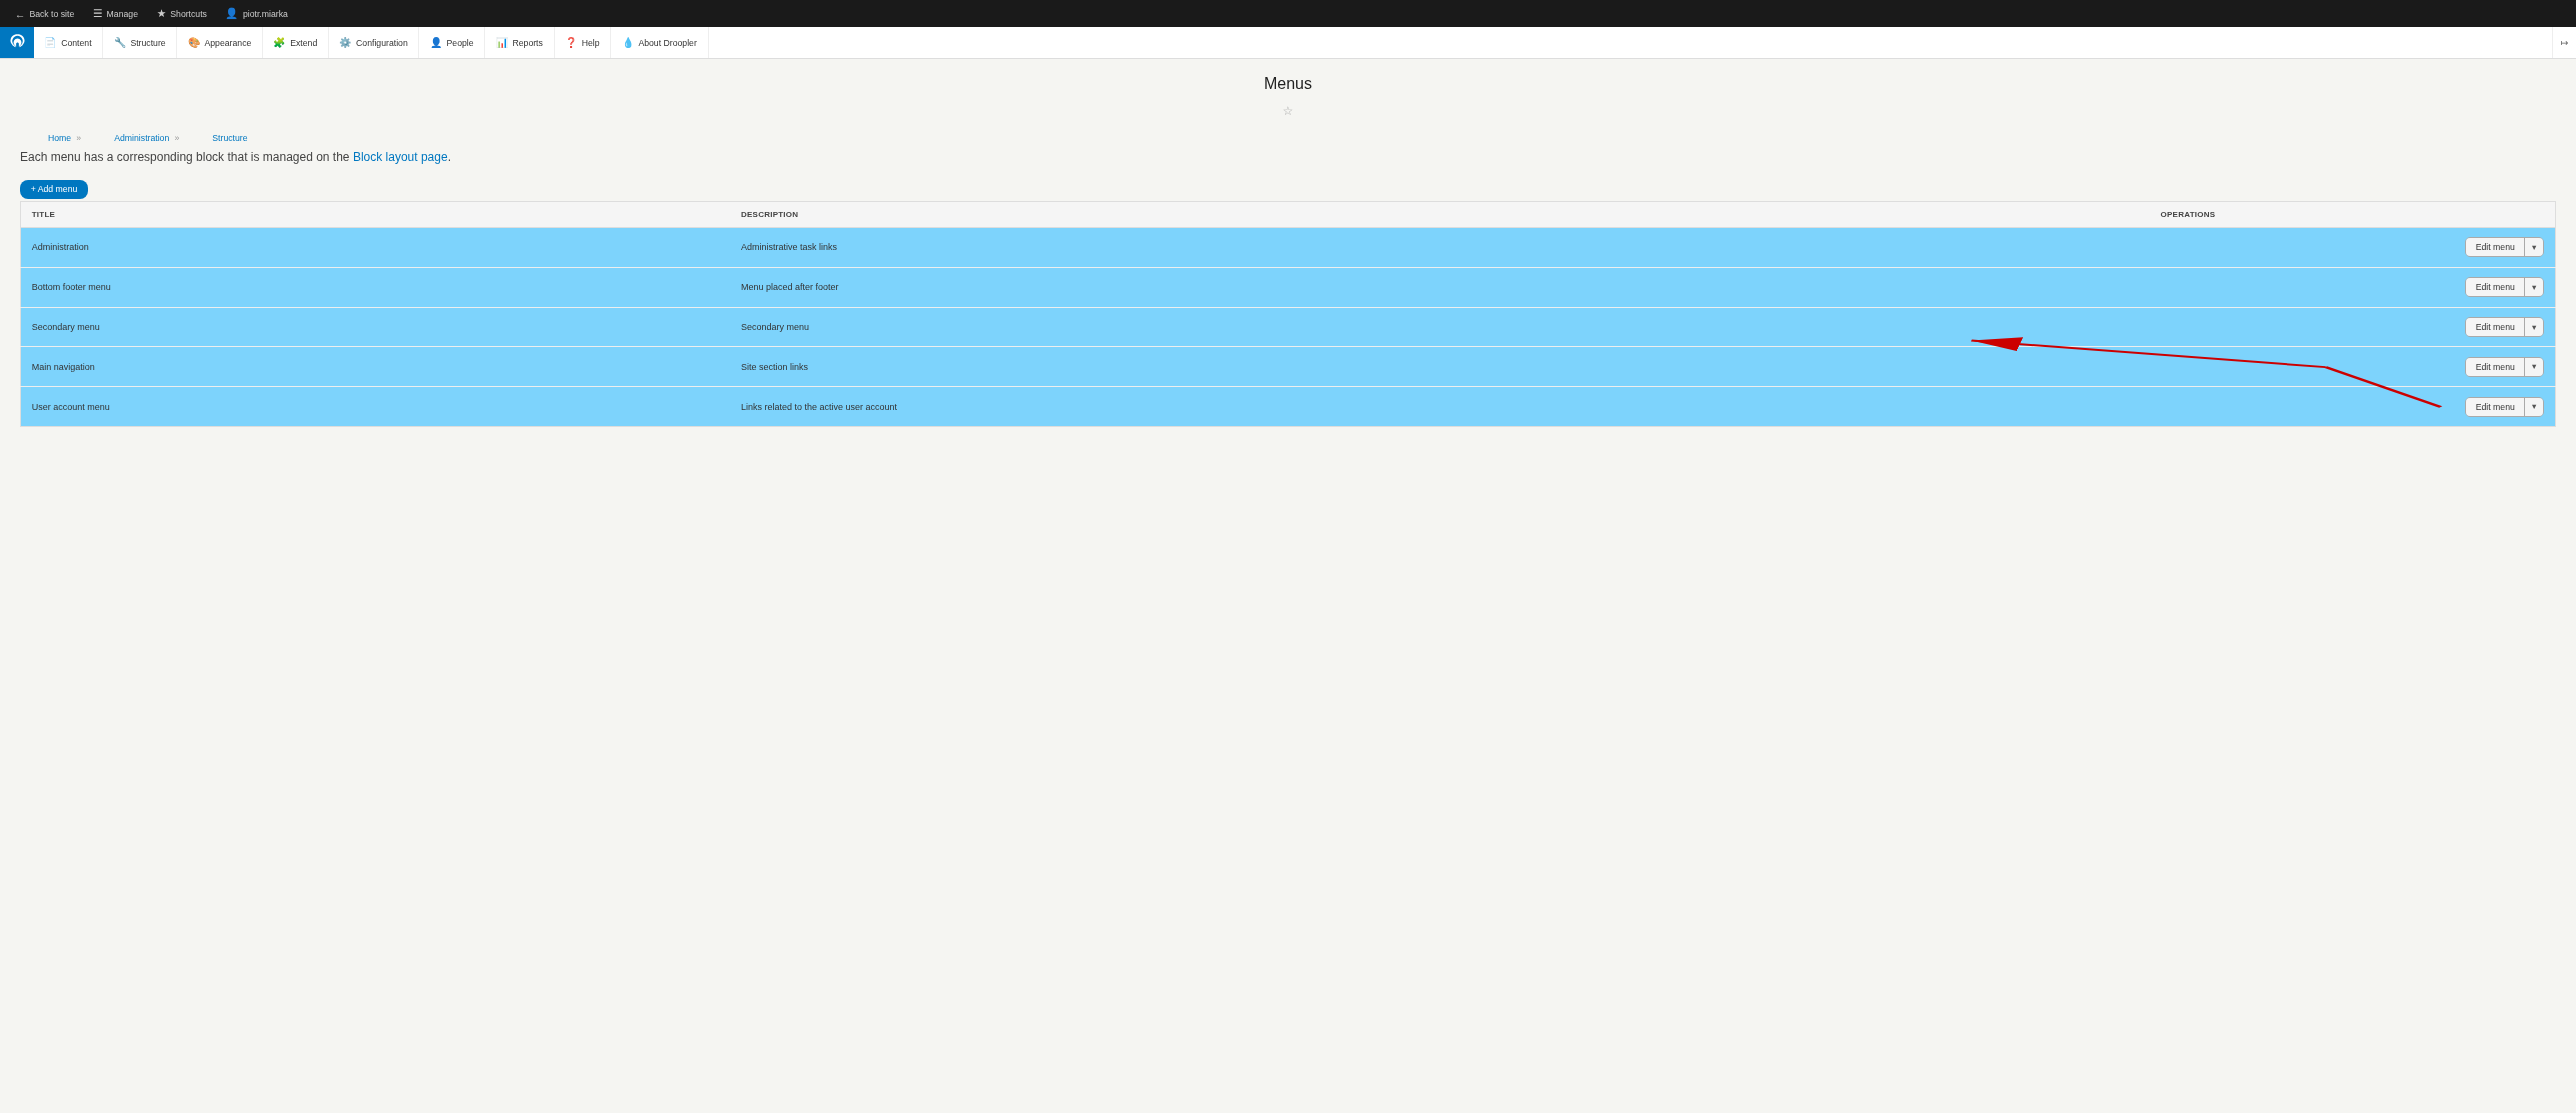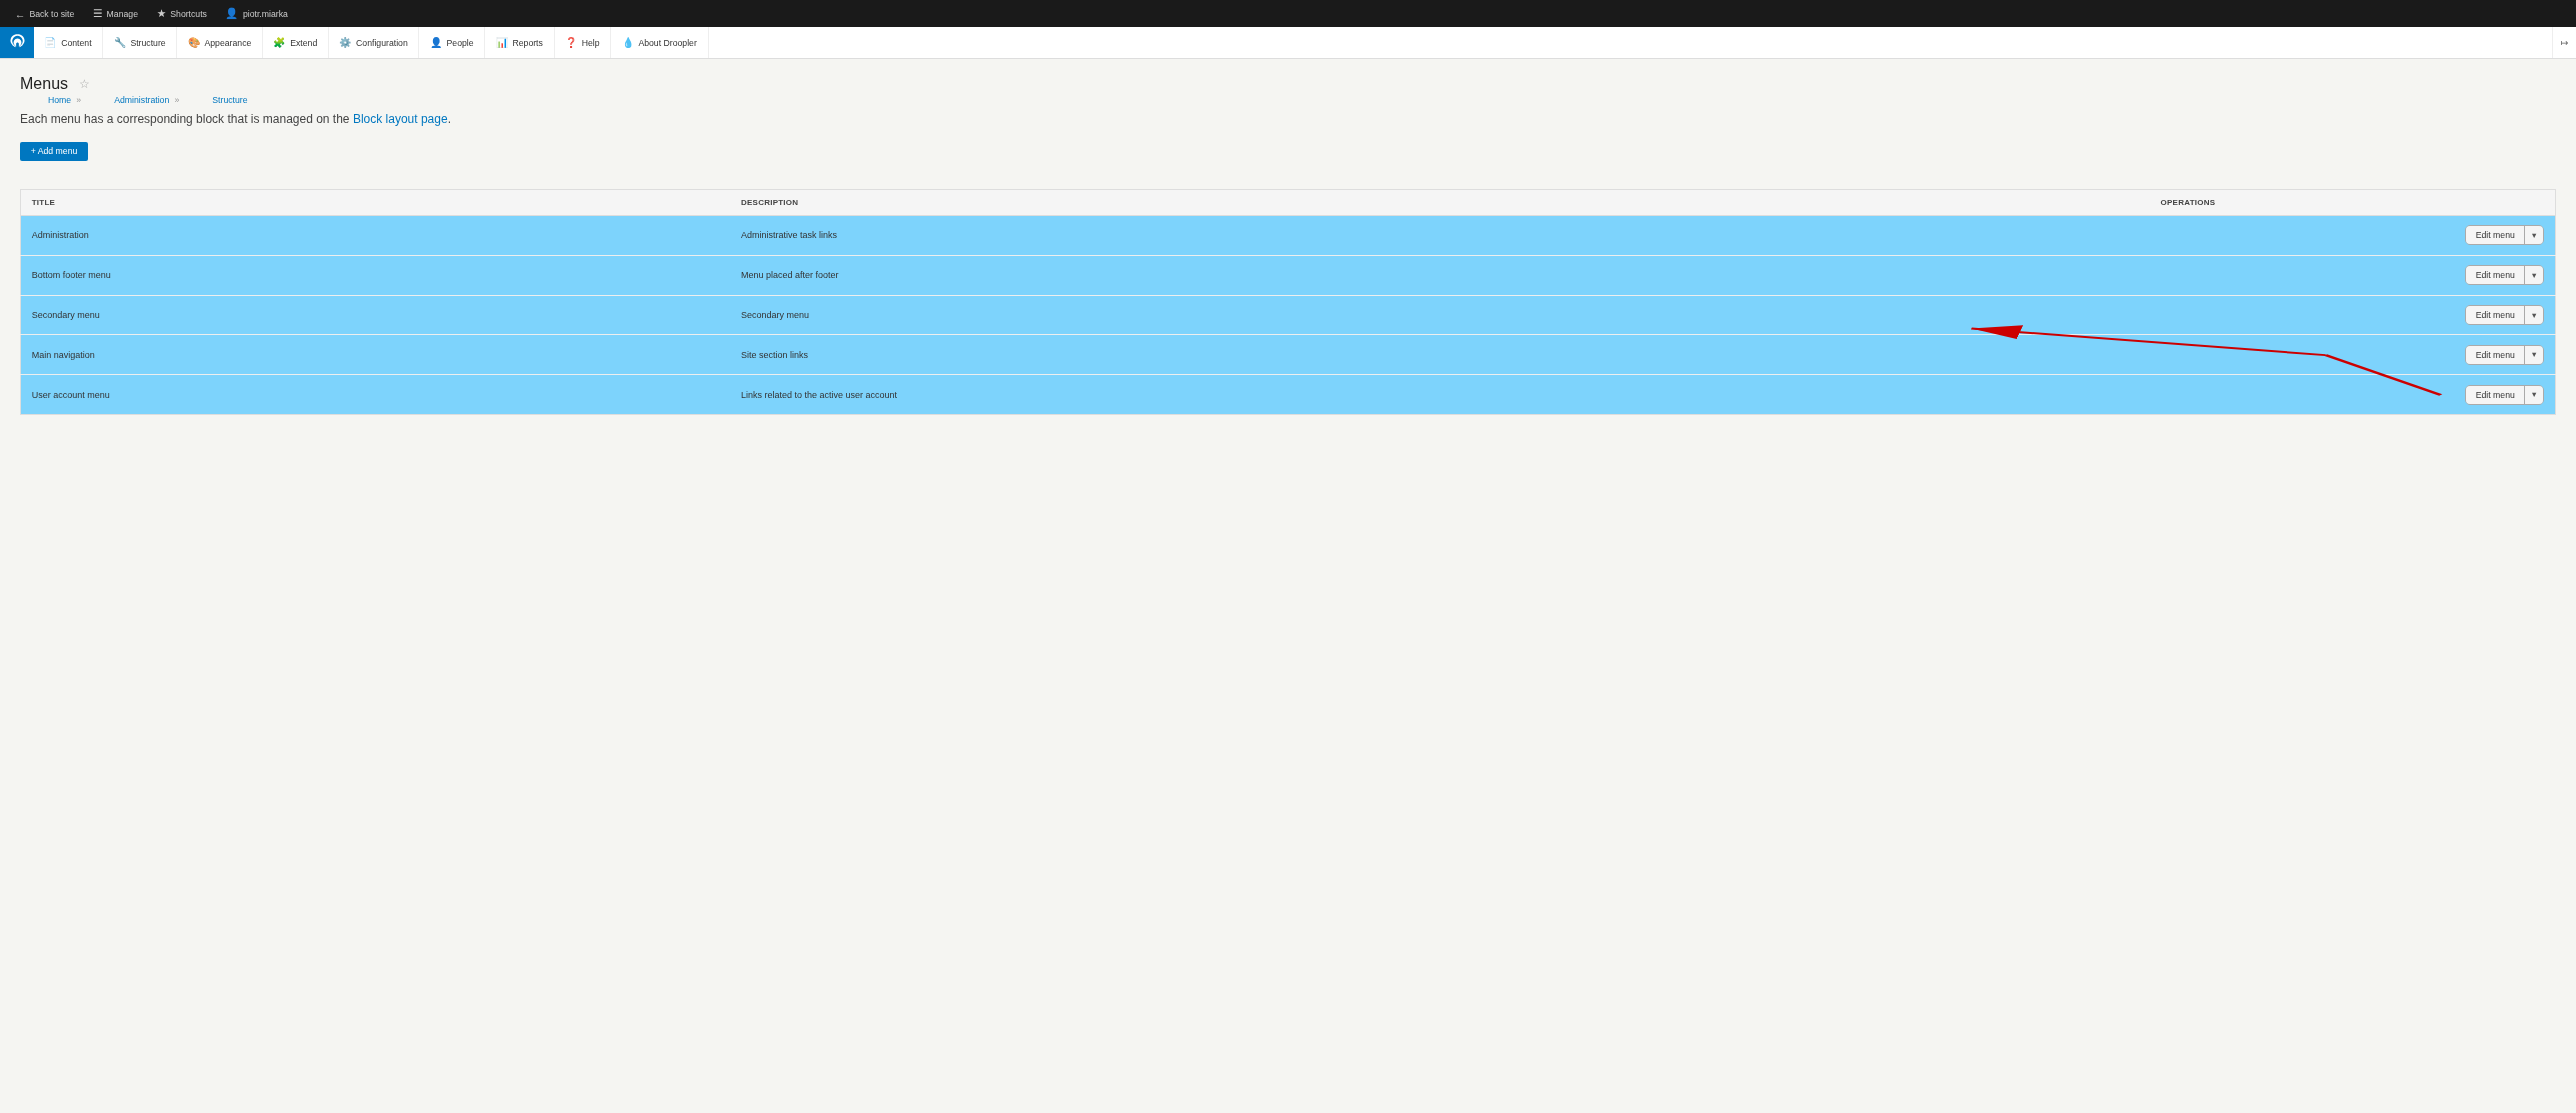--- a/index.html
+++ b/index.html
@@ -78,21 +78,22 @@
       padding: 16px 20px;
       background: #f5f5f2;
       min-height: calc(100vh - 59px);
     }
 
     
     .page-title-row {
       display: flex;
       align-items: center;
       gap: 11px;
-      margin-bottom: 2px;
+      margin-bottom: 15px;
+      flex-direction: column;
     }
     .page-title {
       font-size: 16px;
       font-weight: 400;
       color: #222;
     }
     .star-icon { color: #aaa; font-size: 12px; cursor: pointer; }
 
     
     .breadcrumb {
@@ -111,23 +112,23 @@
     }
     .page-desc a { color: #0077c0; text-decoration: none; }
 
     
     .add-menu-btn {
       background: #0077c0;
       color: #fff;
       border: none;
       padding: 4.7px 10.7px;
       font-size: 8.7px;
-      border-radius: 2px;
-      cursor: pointer;
-      margin-bottom: 28px;
+      border-radius: 8px;
+      cursor: pointer;
+      margin-bottom: 2px;
     }
 
     
     .menus-table {
       width: 100%;
       border-collapse: collapse;
       background: #7dd3fc;
       border: 0.7px solid #ddd;
     }
     .menus-table thead tr {

